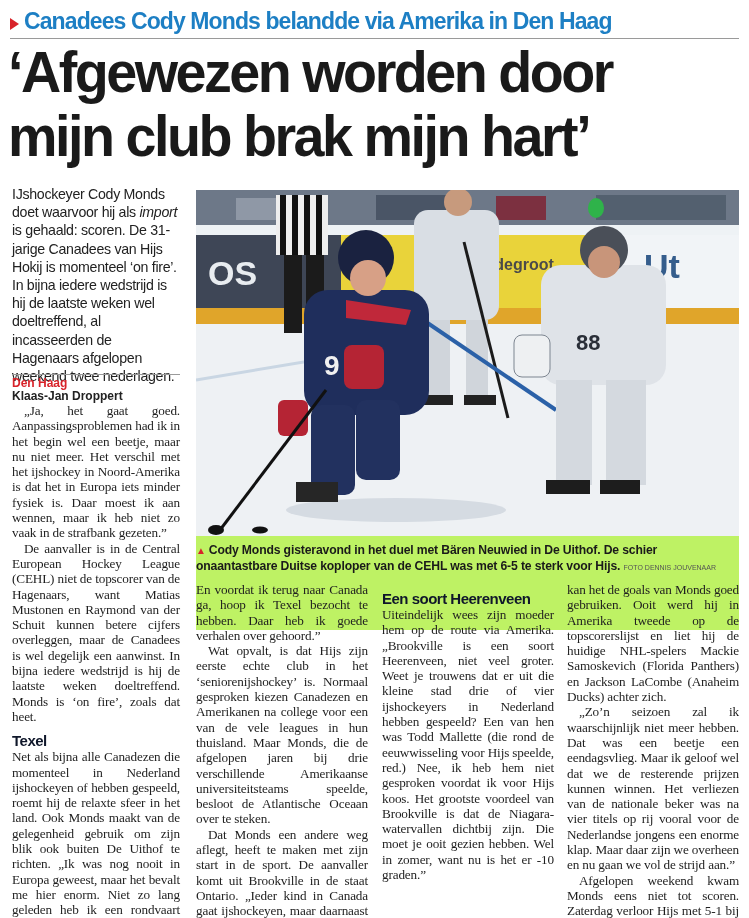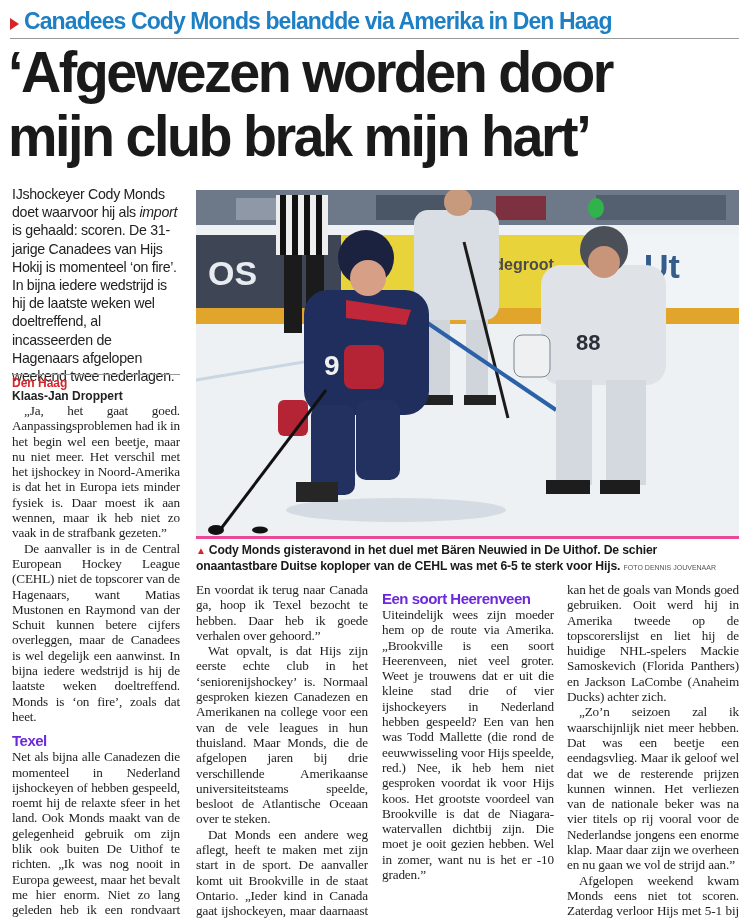--- a/index.html
+++ b/index.html
@@ -44,30 +44,30 @@
   }
 
   .col {
     position: absolute; font-size: 13.2px; line-height: 15.3px; text-align: justify;
     hyphens: manual; letter-spacing: -0.15px; color: #1e1e1e;
   }
   .col p { text-indent: 12px; }
   .col p.noindent { text-indent: 0; }
   .col h3 {
     font-family: "Liberation Sans", sans-serif; font-weight: bold; font-size: 15px;
-    line-height: 17px; letter-spacing: -0.5px; margin-top: 8px; color: #6d28d9;
+    line-height: 17px; letter-spacing: -0.5px; margin-top: 8px; color: #0f172a;
   }
   .col1 { left: 12px; top: 403px; width: 168px; }
   .col2 { left: 196px; top: 582px; width: 172px; }
   .col3 { left: 382px; top: 582px; width: 172px; }
   .col4 { left: 567px; top: 582px; width: 172px; }
 
   .photo {
-    position: absolute; left: 196px; top: 190px; width: 543px; height: 349px; overflow: hidden;
-    background: #ec4899;
+    position: absolute; left: 196px; top: 190px; width: 543px; height: 440px; overflow: hidden;
+    background: #bef264;
   }
   .caption {
     position: absolute; left: 196px; top: 543px; width: 545px;
     font-family: "Liberation Sans", sans-serif; font-weight: bold; font-size: 12.2px;
     line-height: 15.5px; color: #1a1a1a; letter-spacing: -0.15px;
   }
   .caption .tri { color: #d8232a; font-size: 10px; margin-right: 3px; }
   .caption .credit { font-weight: normal; font-size: 7px; color: #555; letter-spacing: 0; }
 </style>
 </head>

